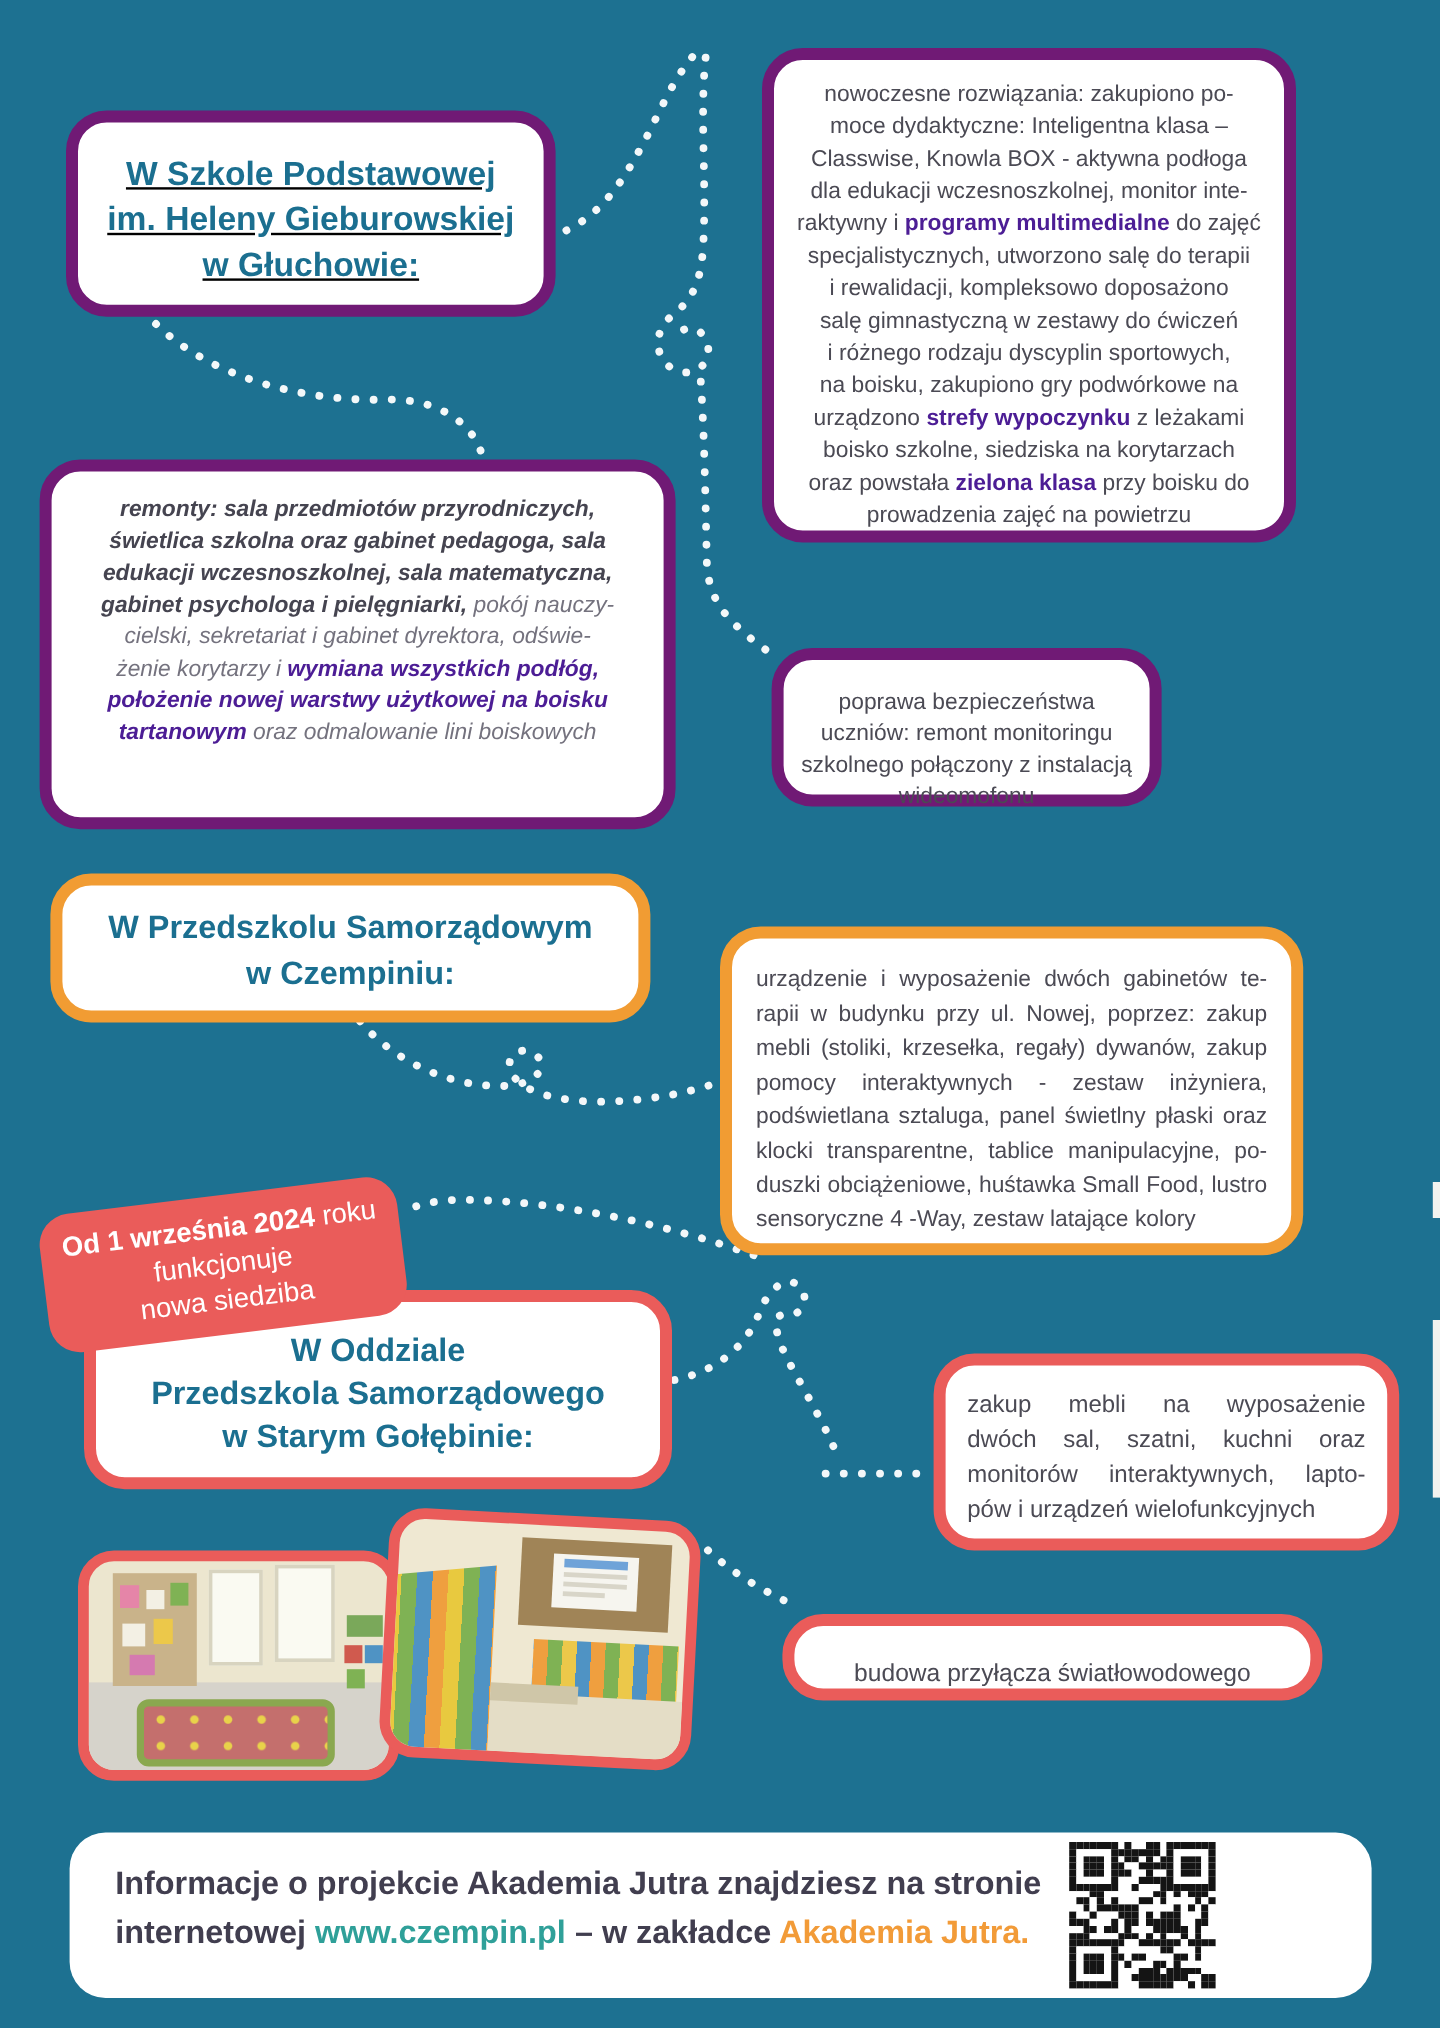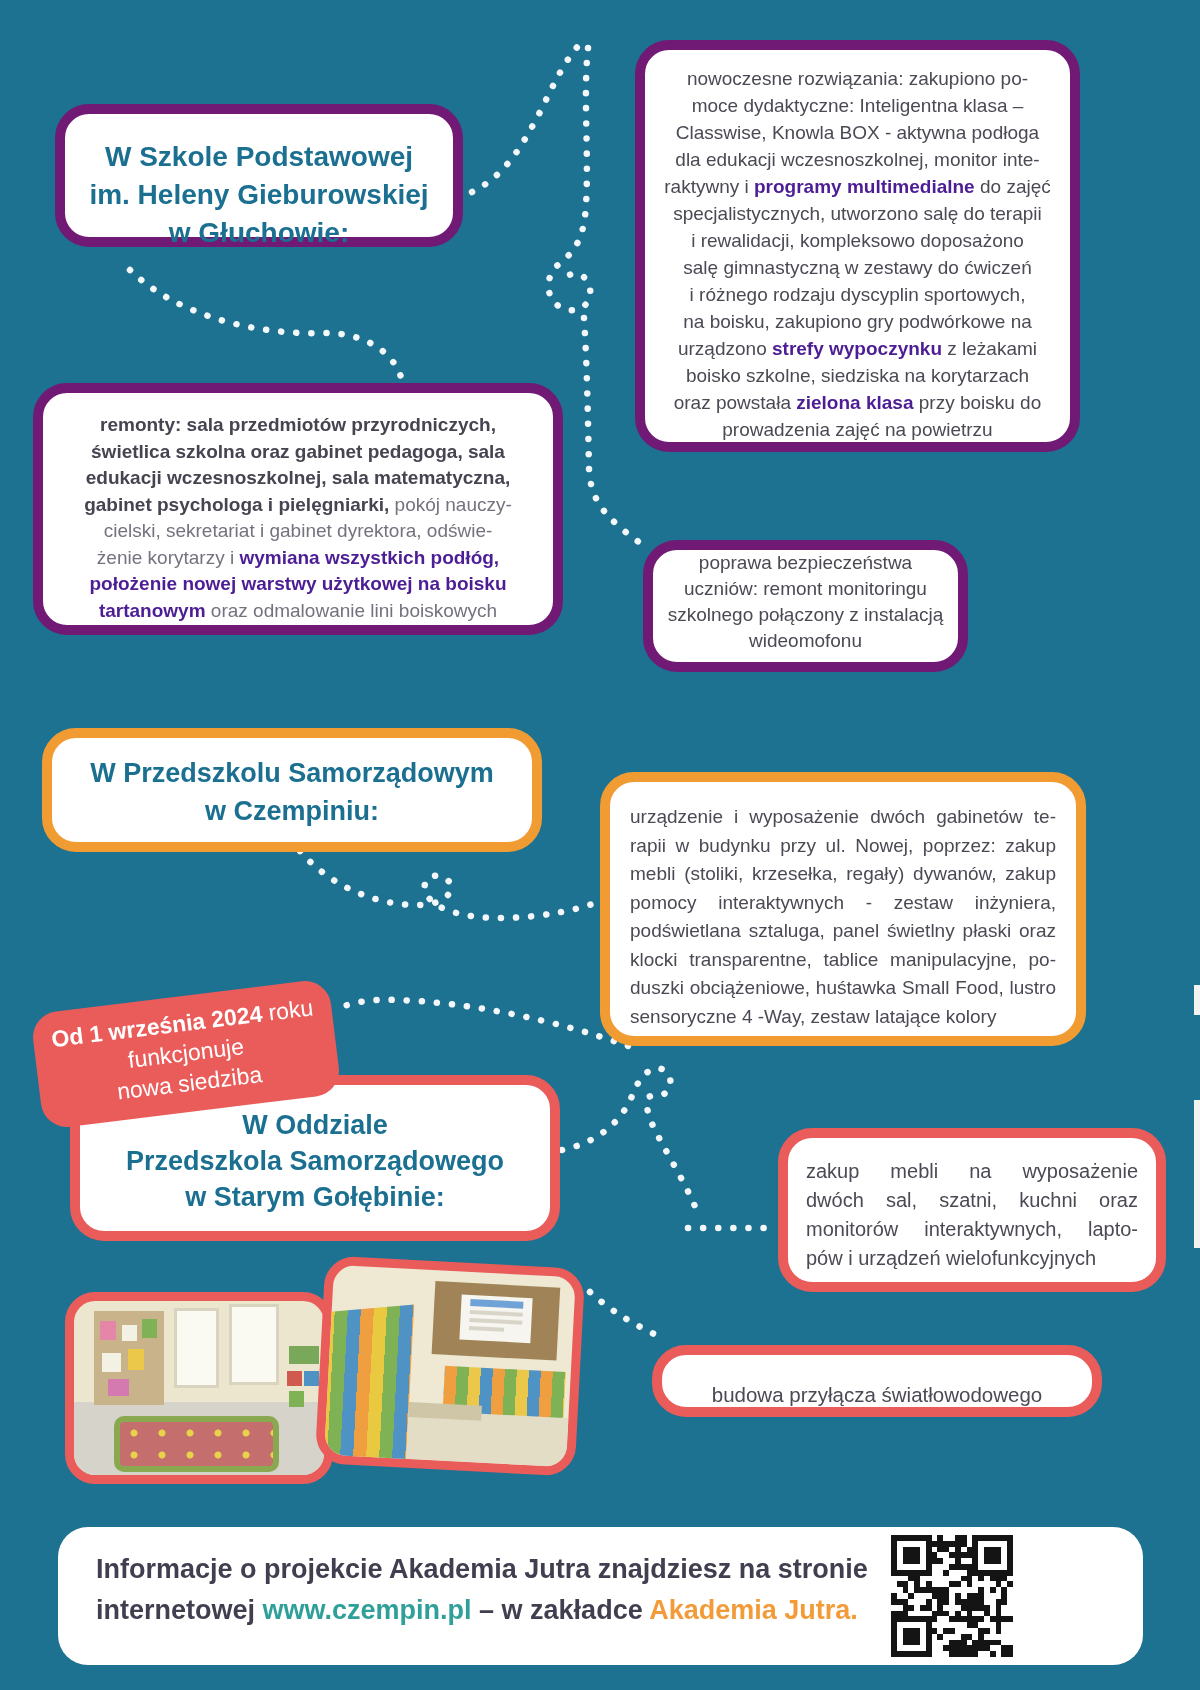--- a/index.html
+++ b/index.html
@@ -13,24 +13,24 @@
   .center .rline{text-align:center;}
   .justify .rline{text-align:justify;text-align-last:justify;}
   .justify .rline:last-child{text-align-last:left;}
   .body-text{color:#4b4a54;}
   .b{font-weight:700;color:#4c1d95;}
   .lt{font-weight:400;color:#74727e;}
   .sb .rline{font-weight:600;color:#454450;}
   .link{color:#2fa099;}
   .orange{color:#f29b38;}
   
-  .box-school-title{left:55px;top:104px;width:408px;height:143px;padding-top:24px;font-size:28px;line-height:38px;}
+  .box-school-title{left:55px;top:92px;width:408px;height:172px;padding-top:24px;font-size:28px;line-height:38px;text-decoration:underline;}
   .box-modern{left:635px;top:40px;width:445px;height:412px;padding:15px 18px;font-size:19px;line-height:27px;}
-  .box-renovations{left:33px;top:383px;width:530px;height:252px;padding:19px 12px;font-size:19px;line-height:26.5px;}
-  .box-safety{left:643px;top:540px;width:325px;height:132px;padding:0 8px;font-size:19px;line-height:26px;}
+  .box-renovations{left:33px;top:383px;width:530px;height:308px;padding:19px 12px;font-size:19px;line-height:26.5px;font-style:italic;}
+  .box-safety{left:643px;top:540px;width:325px;height:132px;padding:23px 8px;font-size:19px;line-height:26px;}
   .box-preschool-title{left:42px;top:728px;width:500px;height:124px;padding-top:16px;font-size:27px;line-height:38px;}
   .box-therapy{left:600px;top:772px;width:486px;height:274px;padding:21px 20px;font-size:19px;line-height:28.5px;}
   .badge{position:absolute;left:36px;top:996px;width:300px;height:116px;background:#ea5c5a;border-radius:26px;
          transform:rotate(-7deg);z-index:4;color:#fff;text-align:center;padding-top:12px;box-sizing:border-box;
          font-size:23px;line-height:30px;}
   .badge .b{color:#fff;}
   .box-branch-title{left:70px;top:1075px;width:490px;height:166px;padding-top:22px;font-size:27px;line-height:36px;}
   .box-furniture{left:778px;top:1128px;width:388px;height:164px;padding:19px 18px;font-size:20px;line-height:29px;}
   .box-fiber{left:652px;top:1345px;width:450px;height:72px;padding-top:28px;font-size:20.5px;}
   

